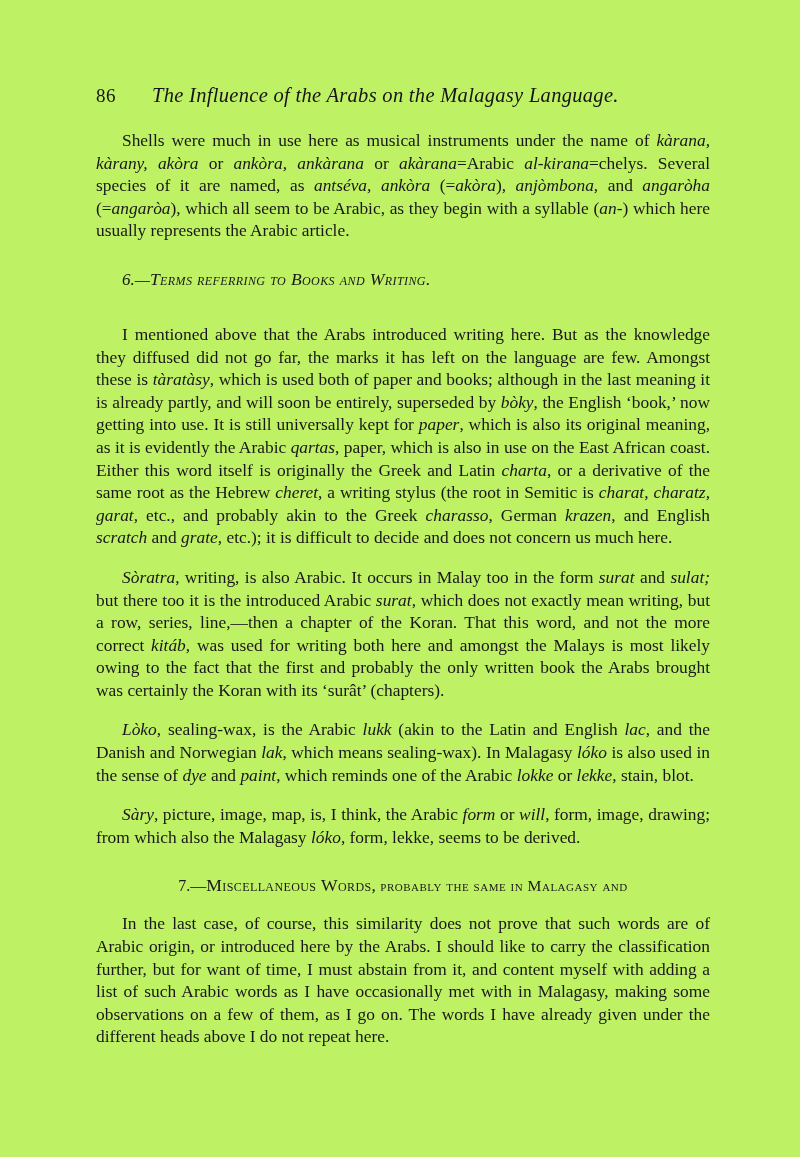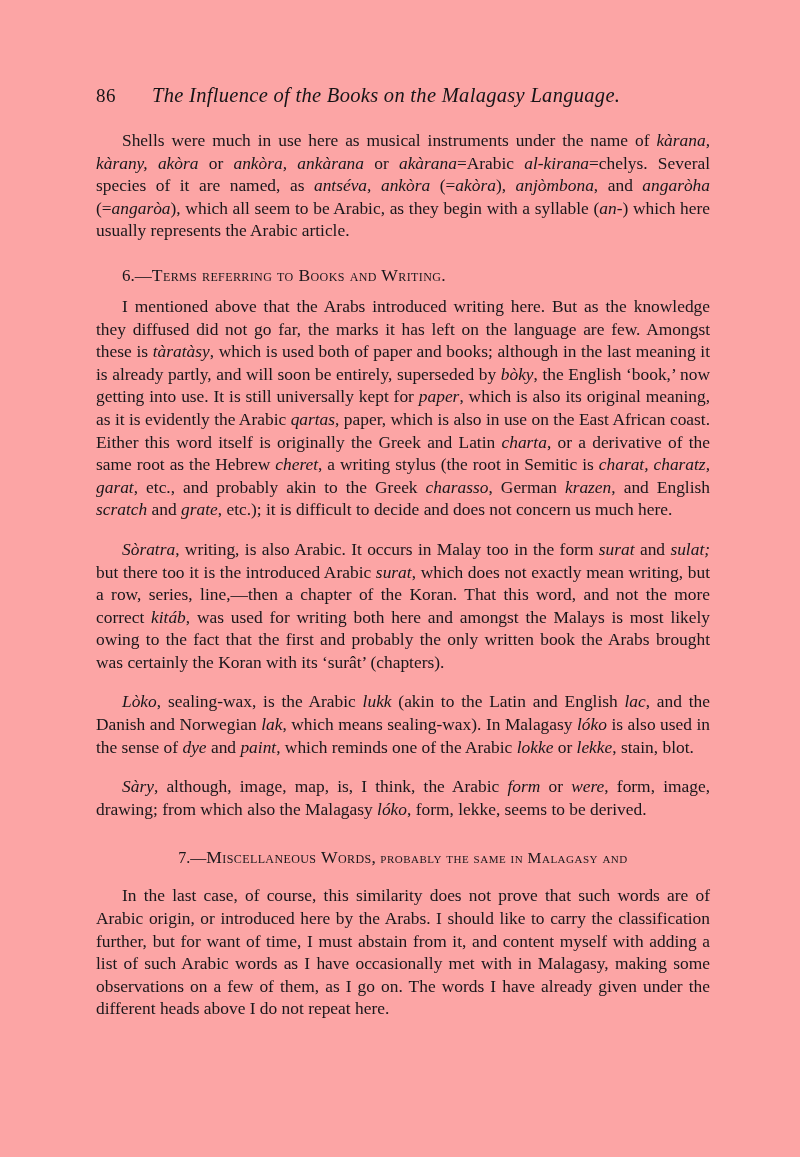--- a/index.html
+++ b/index.html
@@ -14,21 +14,21 @@
     font-family: "Liberation Serif", "DejaVu Serif", serif;
     color: #19171a;
     overflow: hidden;
   }
   .page {
     position: absolute;
     left: 0;
     top: 0;
     width: 800px;
     height: 1157px;
-    background: #fca5a5;
+    background: #bef264;
   }
   .page-inner {
     position: absolute;
     left: 96px;
     top: 84px;
     width: 614px;
   }
 
   
   .running-head {
@@ -61,25 +61,26 @@
     text-indent: 26px;
     hyphens: none;
     color: #19171a;
   }
   p.para i, p.para em {
     font-style: italic;
   }
 
   
   .section-head {
-    margin: 22px 0 8px 0;
+    margin: 22px 0 28px 0;
     font-size: 17px;
-    line-height: 22px;
+    line-height: 30px;
     text-align: center;
     color: #19171a;
+    font-style: italic;
   }
   .section-head.indent-start {
     text-align: left;
     padding-left: 26px;
   }
   .sc {
     font-variant: small-caps;
     font-size: 17.6px;
     letter-spacing: 0.4px;
   }
@@ -106,34 +107,34 @@
   }
 </style>
 </head>
 <body>
 
 <div class="page">
   <div class="page-inner">
 
     <div class="running-head">
       <span class="folio">86</span>
-      <span class="head-title">The Influence of the Books on the Malagasy Language.</span>
+      <span class="head-title">The Influence of the Arabs on the Malagasy Language.</span>
     </div>
 
     <p class="para"><span>Shells were much in use here as musical instruments under the name of </span><i>kàrana, kàrany, akòra</i><span> or </span><i>ankòra, ankàrana</i><span> or </span><i>akàrana</i><span>=Arabic </span><i>al-kirana</i><span>=chelys. Several species of it are named, as </span><i>antséva, ankòra</i><span> (=</span><i>akòra</i><span>), </span><i>anjòmbona</i><span>, and </span><i>angaròha</i><span> (=</span><i>angaròa</i><span>), which all seem to be Arabic, as they begin with a syllable (</span><i>an-</i><span>) which here usually represents the Arabic article.</span></p>
 
     <div class="section-head indent-start"><span>6.—</span><span class="sc">Terms referring to Books and Writing.</span></div>
 
     <p class="para"><span>I mentioned above that the Arabs introduced writing here. But as the knowledge they diffused did not go far, the marks it has left on the language are few. Amongst these is </span><i>tàratàsy</i><span>, which is used both of paper and books; although in the last meaning it is already partly, and will soon be entirely, superseded by </span><i>bòky</i><span>, the English ‘book,’ now getting into use. It is still universally kept for </span><i>paper</i><span>, which is also its original meaning, as it is evidently the Arabic </span><i>qartas</i><span>, paper, which is also in use on the East African coast. Either this word itself is originally the Greek and Latin </span><i>charta</i><span>, or a derivative of the same root as the Hebrew </span><i>cheret</i><span>, a writing stylus (the root in Semitic is </span><i>charat, charatz, garat</i><span>, etc., and probably akin to the Greek </span><i>charasso</i><span>, German </span><i>krazen</i><span>, and English </span><i>scratch</i><span> and </span><i>grate</i><span>, etc.); it is difficult to decide and does not concern us much here.</span></p>
 
     <p class="para"><i>Sòratra</i><span>, writing, is also Arabic. It occurs in Malay too in the form </span><i>surat</i><span> and </span><i>sulat;</i><span> but there too it is the introduced Arabic </span><i>surat</i><span>, which does not exactly mean writing, but a row, series, line,—then a chapter of the Koran. That this word, and not the more correct </span><i>kitáb</i><span>, was used for writing both here and amongst the Malays is most likely owing to the fact that the first and probably the only written book the Arabs brought was certainly the Koran with its ‘surât’ (chapters).</span></p>
 
     <p class="para"><i>Lòko</i><span>, sealing-wax, is the Arabic </span><i>lukk</i><span> (akin to the Latin and English </span><i>lac</i><span>, and the Danish and Norwegian </span><i>lak</i><span>, which means sealing-wax). In Malagasy </span><i>lóko</i><span> is also used in the sense of </span><i>dye</i><span> and </span><i>paint</i><span>, which reminds one of the Arabic </span><i>lokke</i><span> or </span><i>lekke</i><span>, stain, blot.</span></p>
 
-    <p class="para"><i>Sàry</i><span>, although, image, map, is, I think, the Arabic </span><i>form</i><span> or </span><i>were</i><span>, form, image, drawing; from which also the Malagasy </span><i>lóko</i><span>, form, lekke, seems to be derived.</span></p>
+    <p class="para"><i>Sàry</i><span>, picture, image, map, is, I think, the Arabic </span><i>form</i><span> or </span><i>will</i><span>, form, image, drawing; from which also the Malagasy </span><i>lóko</i><span>, form, lekke, seems to be derived.</span></p>
 
     <div class="head7">
       <span class="line1"><span>7.—</span><span class="sc">Miscellaneous Words,</span><span>&nbsp;</span><span class="sc-lower">probably the same in Malagasy and</span></span>
     </div>
 
     <p class="para"><span>In the last case, of course, this similarity does not prove that such words are of Arabic origin, or introduced here by the Arabs. I should like to carry the classification further, but for want of time, I must abstain from it, and content myself with adding a list of such Arabic words as I have occasionally met with in Malagasy, making some observations on a few of them, as I go on. The words I have already given under the different heads above I do not repeat here.</span></p>
 
   </div>
 </div>
 

